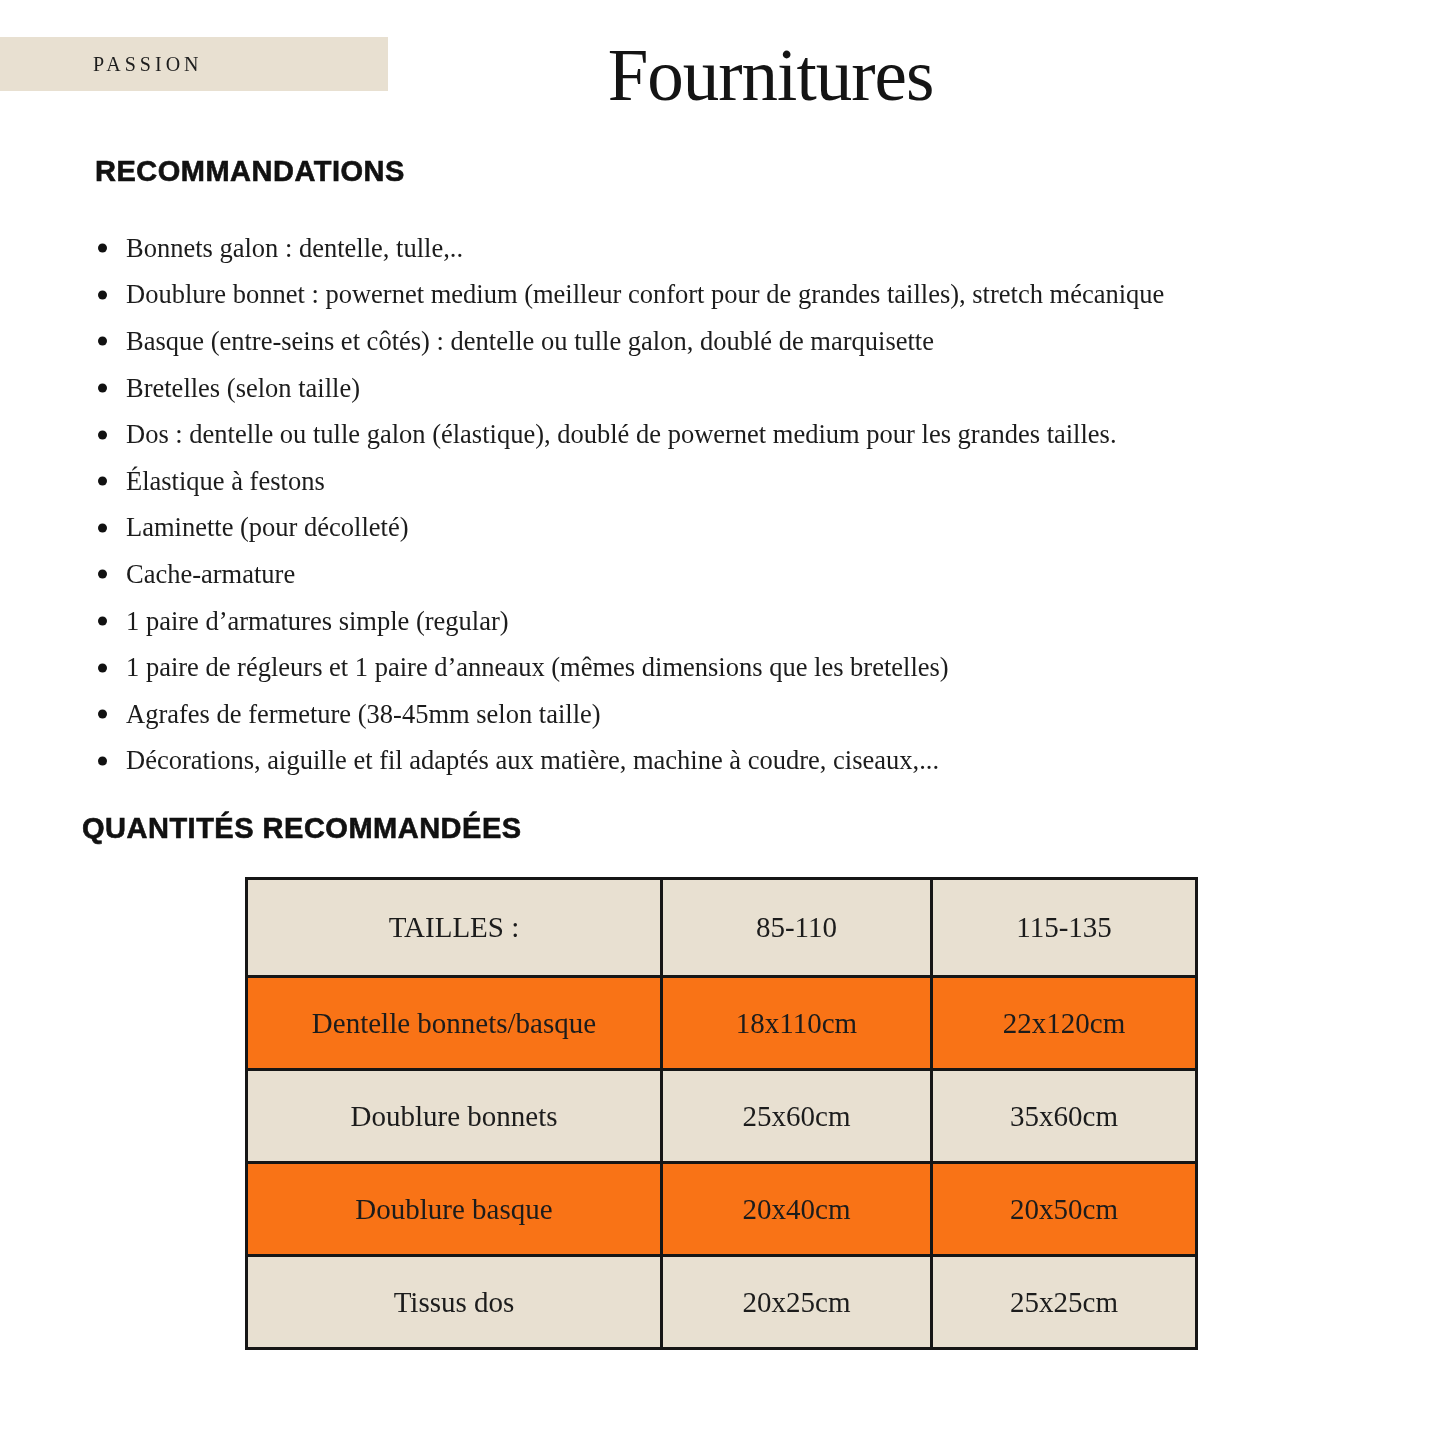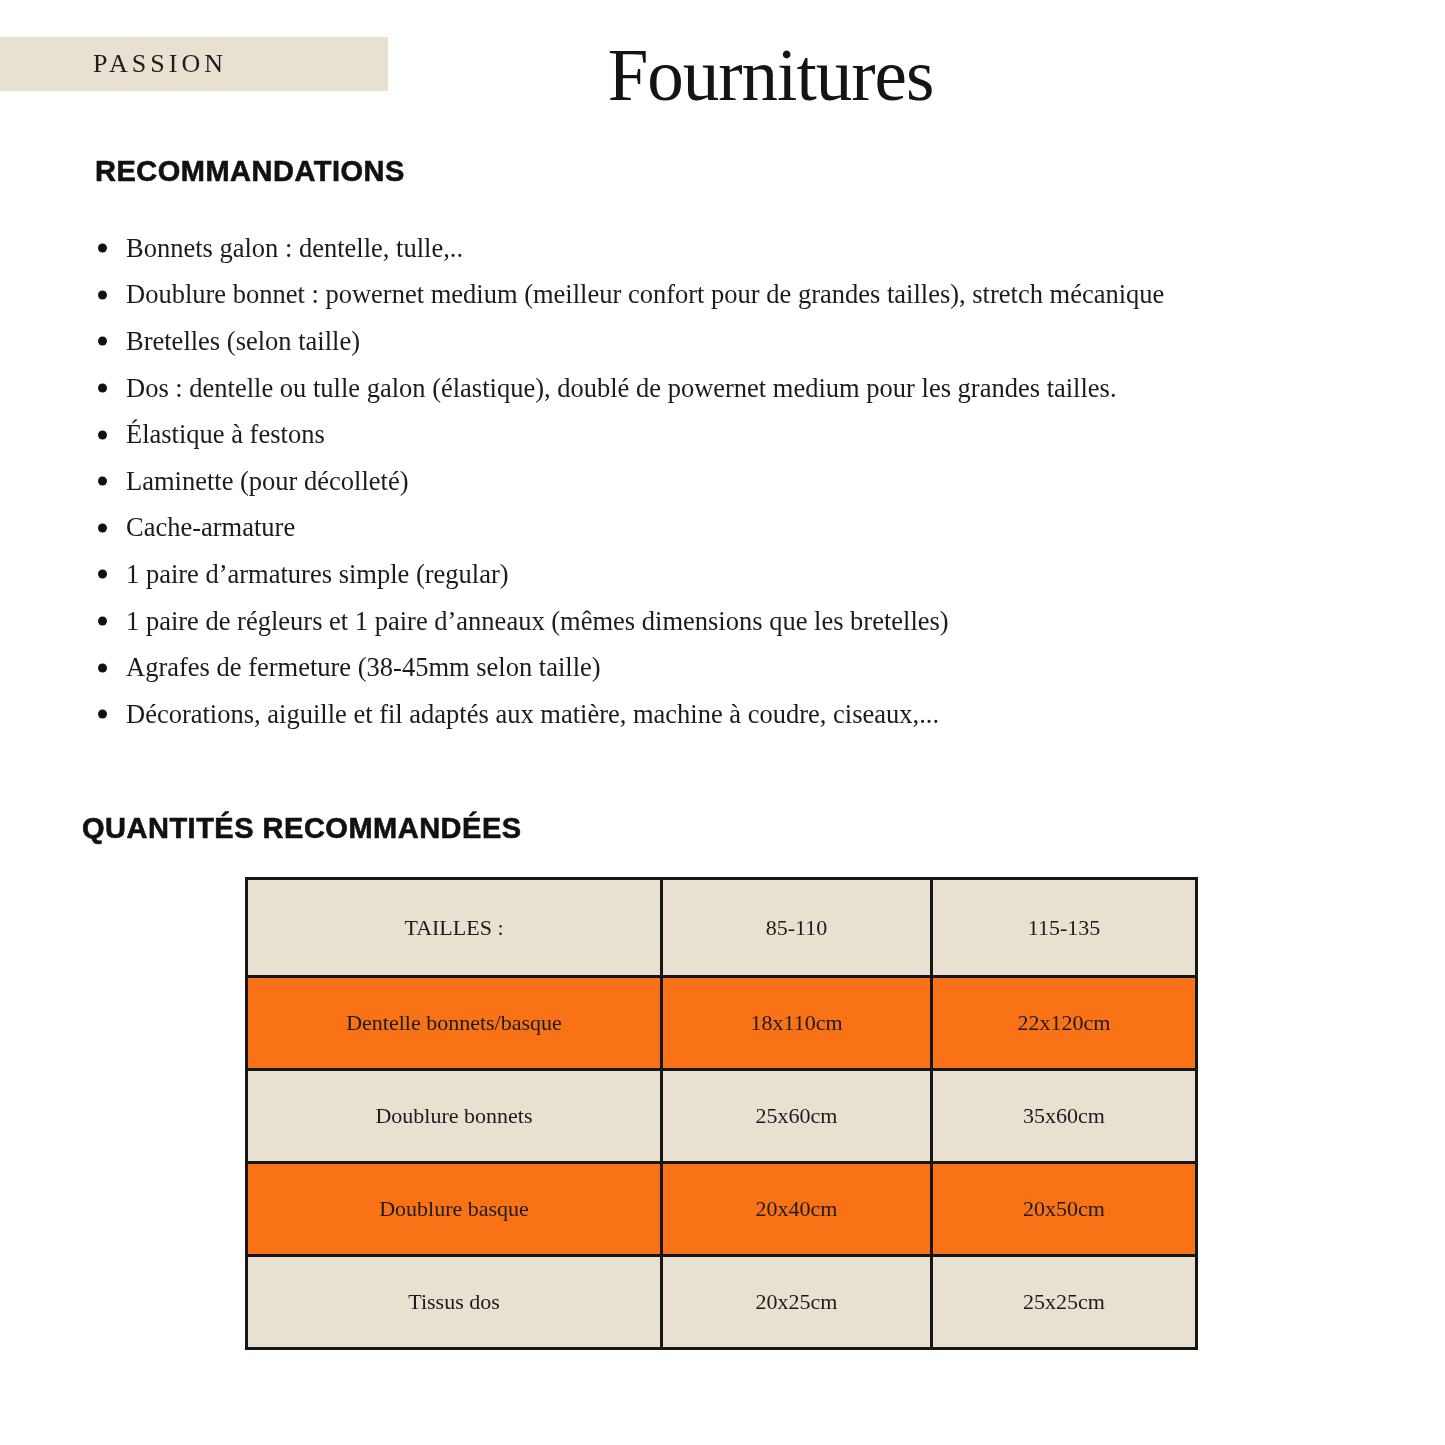--- a/index.html
+++ b/index.html
@@ -22,21 +22,21 @@
     position: absolute;
     left: 0;
     top: 37px;
     width: 388px;
     height: 54px;
     background: #e8e0d1;
     display: flex;
     align-items: center;
     box-sizing: border-box;
     padding-left: 93px;
-    font-size: 26px;
+    font-size: 20px;
     letter-spacing: 4px;
     color: #1d1d1d;
   }
 
   
   .page-title {
     position: absolute;
     left: 0;
     top: 38px;
     width: 100%;
@@ -93,21 +93,21 @@
     border-radius: 50%;
     background: #111;
   }
 
   
   .qty-table {
     position: absolute;
     left: 245px;
     top: 877px;
     border-collapse: collapse;
-    font-size: 22px;
+    font-size: 29px;
     color: #1c1c1c;
     table-layout: fixed;
     border-radius: 8px;
   }
   .qty-table td {
     border: 3px solid #161616;
     text-align: center;
     vertical-align: middle;
     height: 90px;
     padding: 0 6px;
@@ -125,20 +125,21 @@
     <span>PASSION</span>
   </div>
 
   <div class="page-title">Fournitures</div>
 
   <div id="reco-heading" class="section-heading">RECOMMANDATIONS</div>
 
   <ul class="reco-list">
     <li>Bonnets galon : dentelle, tulle,..</li>
     <li>Doublure bonnet : powernet medium (meilleur confort pour de grandes tailles), stretch mécanique</li>
+    <li>Basque (entre-seins et côtés) : dentelle ou tulle galon, doublé de marquisette</li>
     <li>Bretelles (selon taille)</li>
     <li>Dos : dentelle ou tulle galon (élastique), doublé de powernet medium pour les grandes tailles.</li>
     <li>Élastique à festons</li>
     <li>Laminette (pour décolleté)</li>
     <li>Cache-armature</li>
     <li>1 paire d’armatures simple (regular)</li>
     <li>1 paire de régleurs et 1 paire d’anneaux (mêmes dimensions que les bretelles)</li>
     <li>Agrafes de fermeture (38-45mm selon taille)</li>
     <li>Décorations, aiguille et fil adaptés aux matière, machine à coudre, ciseaux,...</li>
   </ul>

